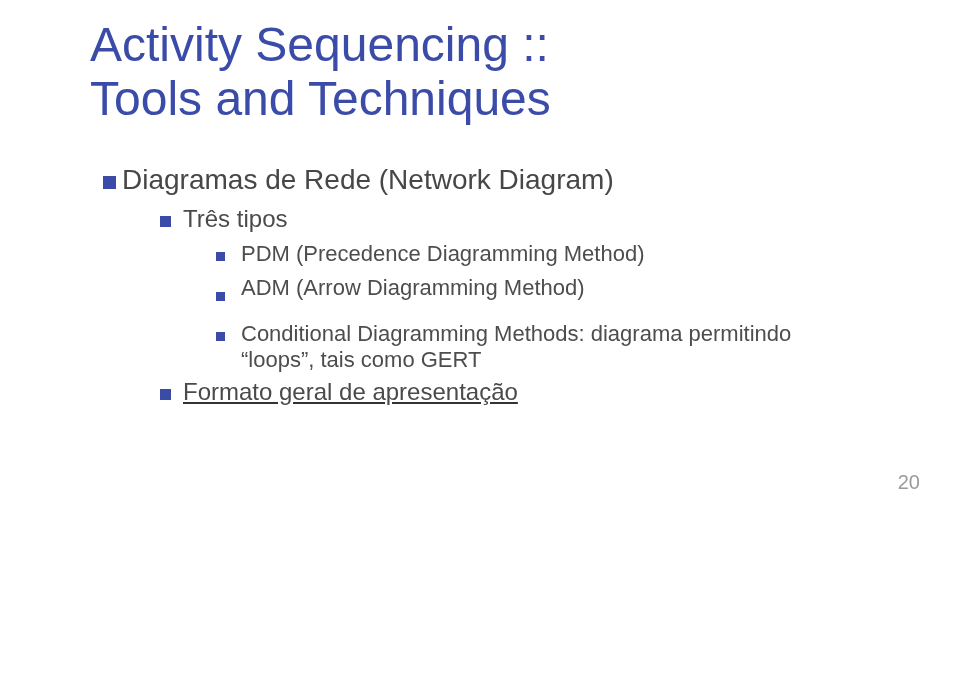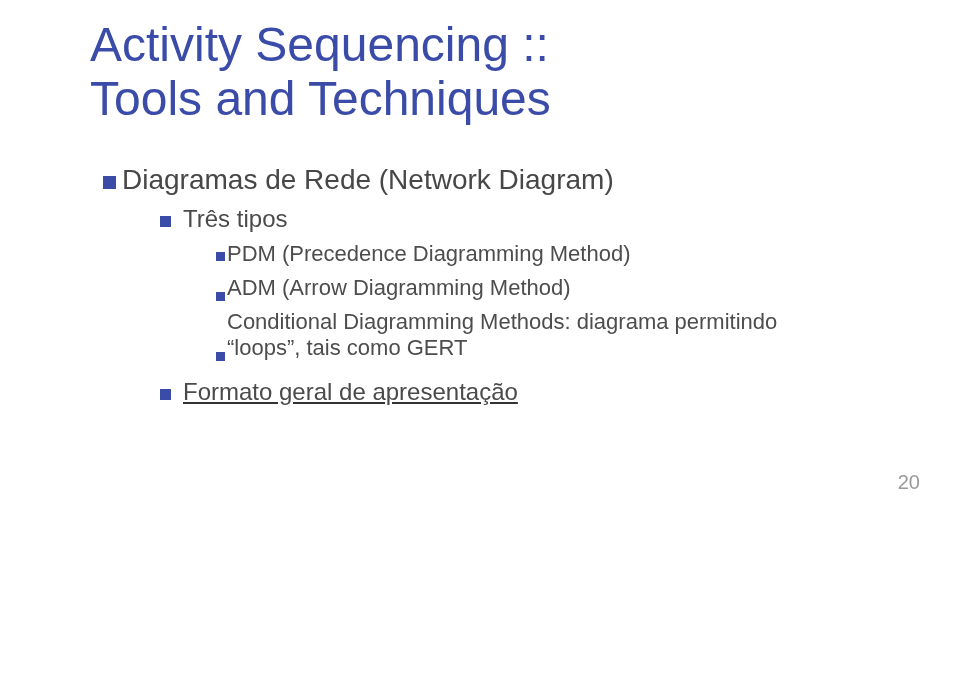--- a/index.html
+++ b/index.html
@@ -1,20 +1,20 @@
 <!DOCTYPE html>
 <html><head>
 <meta charset="utf-8">
 <style>
   html,body{margin:0;padding:0;width:960px;height:700px;background:#fff;font-family:Verdana,Geneva,sans-serif;color:#333;}
   .page{position:relative;width:960px;height:516px;overflow:hidden;}
   .title{position:absolute;left:90px;top:18px;color:#3a4ba8;font-size:48px;line-height:1.12;font-weight:400;}
   .bullet-l1{position:absolute;display:flex;align-items:baseline;gap:6px;}
   .bullet-l2{position:absolute;display:flex;align-items:baseline;gap:12px;}
-  .bullet-l3{position:absolute;display:flex;align-items:baseline;gap:2px;}
+  .bullet-l3{position:absolute;display:flex;align-items:baseline;gap:16px;}
   .sq{display:inline-block;background:#3a4ba8;flex:0 0 auto;}
   .sq1{width:13px;height:13px;margin-top:8px;}
   .sq2{width:11px;height:11px;margin-top:7px;}
   .sq3{width:9px;height:9px;margin-top:6px;}
   .t-l1{font-size:28px;color:#474747;}
   .t-l2{font-size:24px;color:#4a4a4a;}
   .t-l3{font-size:22px;color:#4d4d4d;}
   .pagenum{position:absolute;right:40px;bottom:22px;font-size:20px;color:#9a9a9a;}
   .diagram{position:absolute;left:80px;top:518px;width:800px;height:140px;}
   .node{position:absolute;border:2px solid #3a4ba8;background:#fff;}
@@ -45,21 +45,21 @@
 <div class="bullet-l3" style="left:216px;top:241px;">
   <span class="sq sq3"></span>
   <span class="t-l3">PDM (Precedence Diagramming Method)</span>
 </div>
 
 <div class="bullet-l3" style="left:216px;top:275px;align-items:flex-end;">
   <span class="sq sq3"></span>
   <span class="t-l3">ADM (Arrow Diagramming Method)</span>
 </div>
 
-<div class="bullet-l3" style="left:216px;top:309px;width:640px;align-items:flex-end;">
+<div class="bullet-l3" style="left:216px;top:321px;width:640px;">
   <span class="sq sq3"></span>
   <span class="t-l3" style="display:inline-block;max-width:600px;">Conditional Diagramming Methods: diagrama permitindo “loops”, tais como GERT</span>
 </div>
 
 <div class="bullet-l2" style="left:160px;top:378px;text-decoration:underline;">
   <span class="sq sq2"></span>
   <span class="t-l2">Formato geral de apresentação</span>
 </div>
 
 <div class="diagram">

